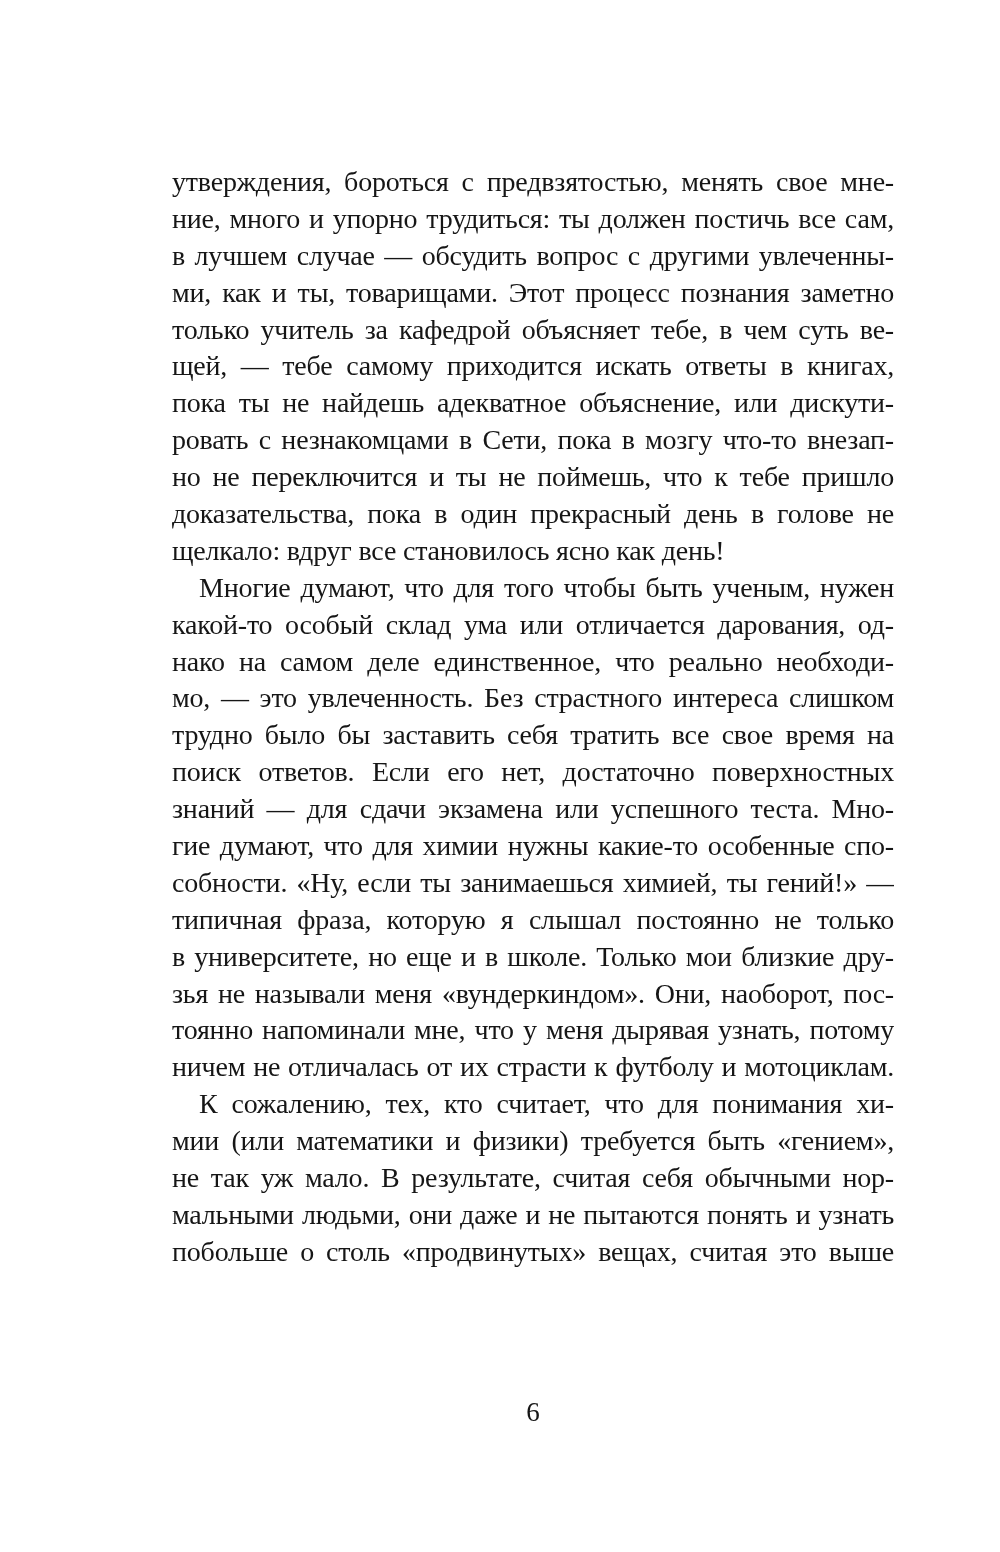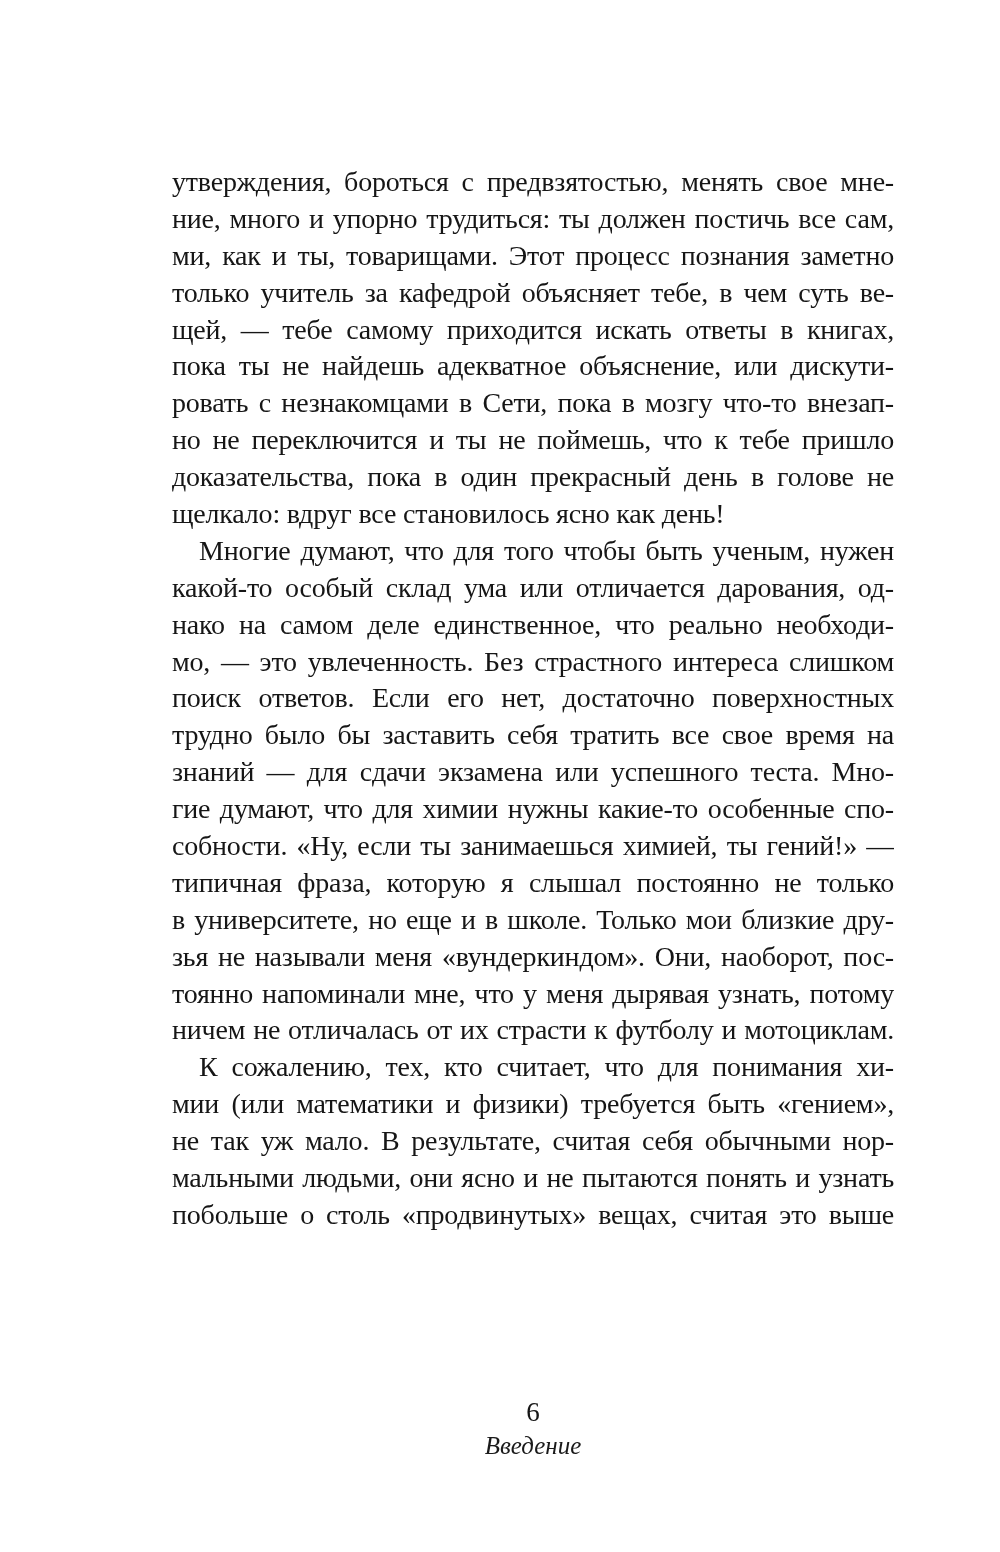--- a/index.html
+++ b/index.html
@@ -66,50 +66,50 @@
   }
 </style>
 </head>
 <body>
 
 <div class="page">
   <main class="text-block">
       <div class="paragraph">
         <div class="line">утверждения, бороться с предвзятостью, менять свое мне-</div>
         <div class="line">ние, много и упорно трудиться: ты должен постичь все сам,</div>
+        <div class="line">в лучшем случае — обсудить вопрос с другими увлеченны-</div>
         <div class="line">ми, как и ты, товарищами. Этот процесс познания заметно</div>
         <div class="line">только учитель за кафедрой объясняет тебе, в чем суть ве-</div>
         <div class="line">щей, — тебе самому приходится искать ответы в книгах,</div>
         <div class="line">пока ты не найдешь адекватное объяснение, или дискути-</div>
         <div class="line">ровать с незнакомцами в Сети, пока в мозгу что-то внезап-</div>
         <div class="line">но не переключится и ты не поймешь, что к тебе пришло</div>
         <div class="line">доказательства, пока в один прекрасный день в голове не</div>
         <div class="line short">щелкало: вдруг все становилось ясно как день!</div>
       </div>
       <div class="paragraph">
         <div class="line indent">Многие думают, что для того чтобы быть ученым, нужен</div>
         <div class="line">какой-то особый склад ума или отличается дарования, од-</div>
         <div class="line">нако на самом деле единственное, что реально необходи-</div>
         <div class="line">мо, — это увлеченность. Без страстного интереса слишком</div>
+        <div class="line">трудно было бы заставить себя тратить все свое время на</div>
         <div class="line">поиск ответов. Если его нет, достаточно поверхностных</div>
-        <div class="line">трудно было бы заставить себя тратить все свое время на</div>
         <div class="line">знаний — для сдачи экзамена или успешного теста. Мно-</div>
         <div class="line">гие думают, что для химии нужны какие-то особенные спо-</div>
         <div class="line">собности. «Ну, если ты занимаешься химией, ты гений!» —</div>
         <div class="line">типичная фраза, которую я слышал постоянно не только</div>
         <div class="line">в университете, но еще и в школе. Только мои близкие дру-</div>
         <div class="line">зья не называли меня «вундеркиндом». Они, наоборот, пос-</div>
         <div class="line">тоянно напоминали мне, что у меня дырявая узнать, потому</div>
         <div class="line">ничем не отличалась от их страсти к футболу и мотоциклам.</div>
       </div>
       <div class="paragraph">
         <div class="line indent">К сожалению, тех, кто считает, что для понимания хи-</div>
         <div class="line">мии (или математики и физики) требуется быть «гением»,</div>
         <div class="line">не так уж мало. В результате, считая себя обычными нор-</div>
-        <div class="line">мальными людьми, они ясно и не пытаются понять и узнать</div>
+        <div class="line">мальными людьми, они даже и не пытаются понять и узнать</div>
         <div class="line">побольше о столь «продвинутых» вещах, считая это выше</div>
       </div>
     </main>
   <footer class="footer">
     <div class="page-number">6</div>
-    <div class="running-title">Введение</div>
   </footer>
 </div>
 
 </body></html>

